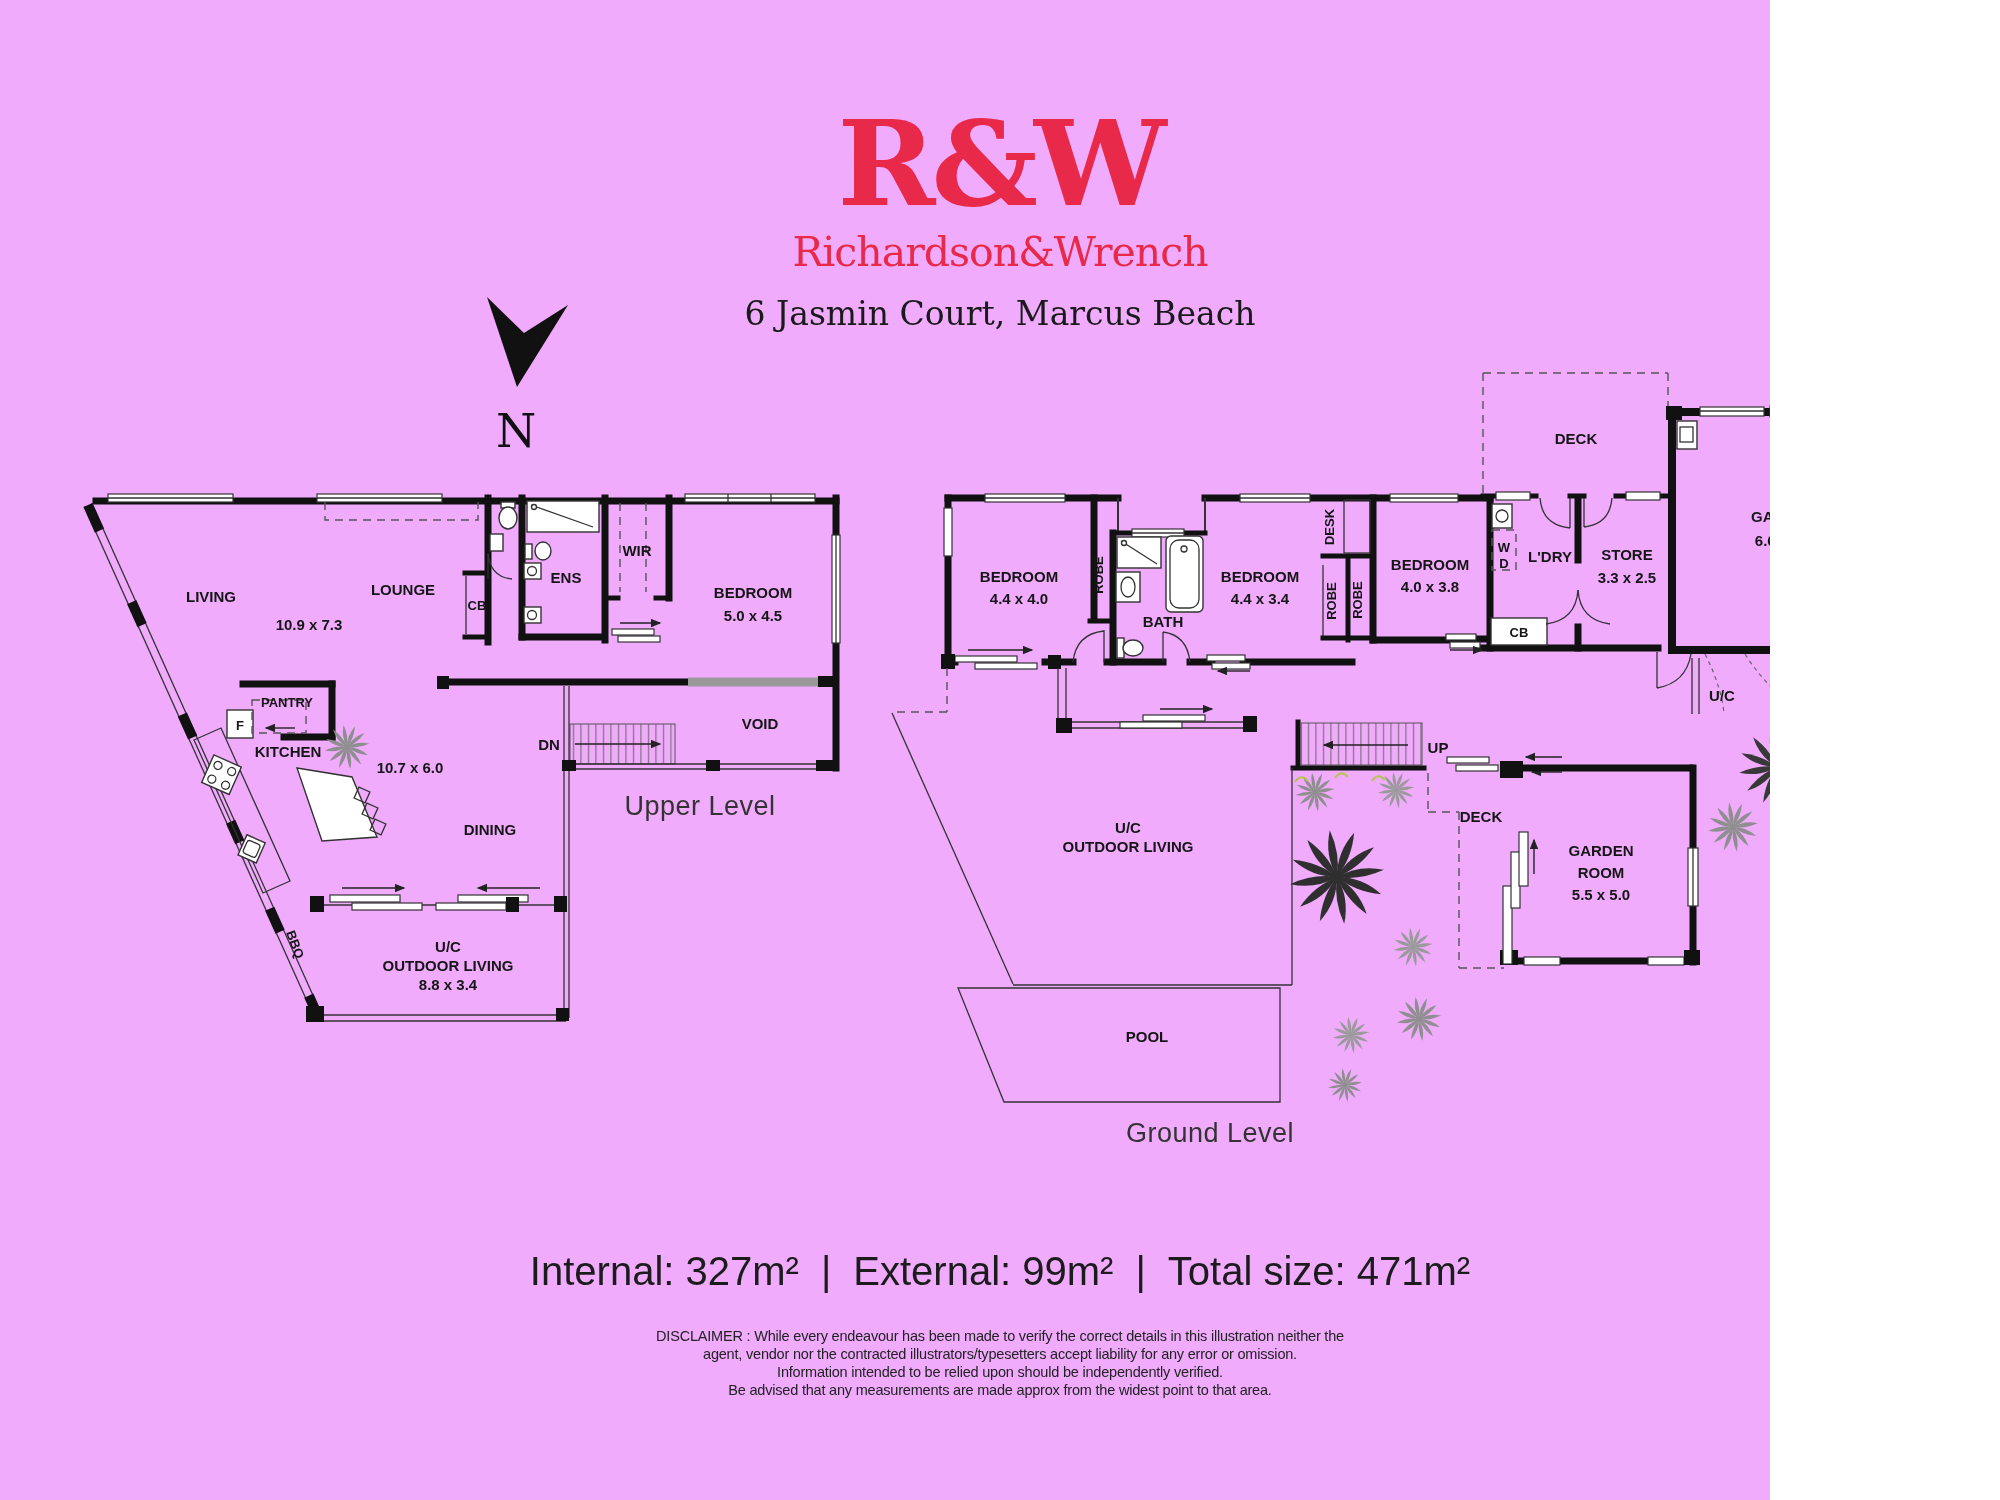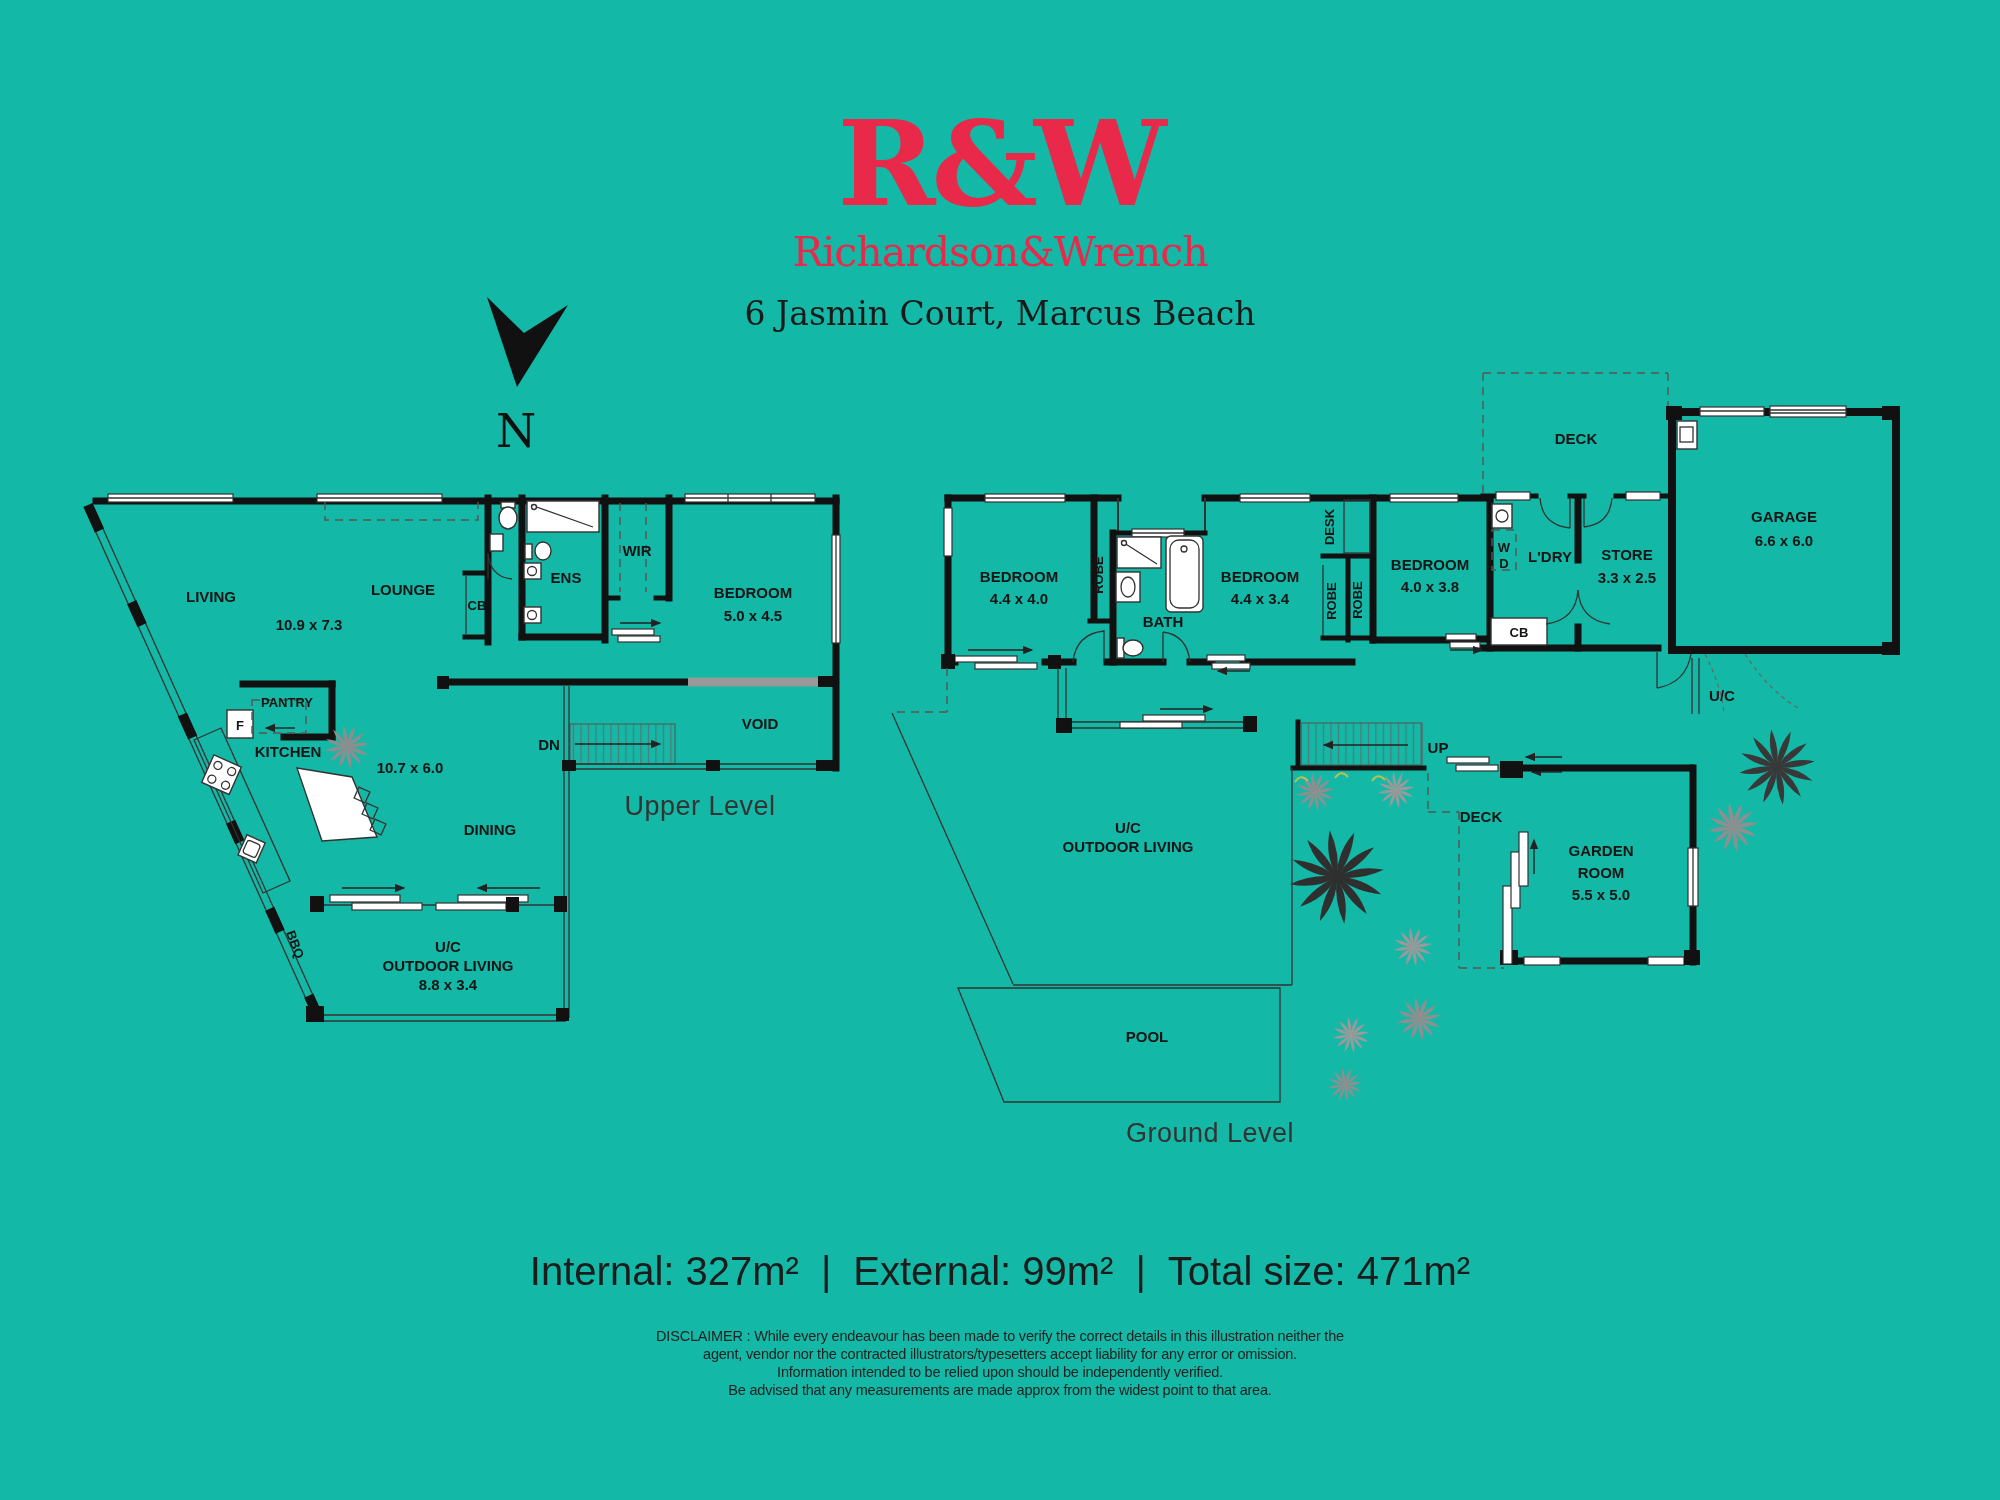--- a/index.html
+++ b/index.html
@@ -1,16 +1,16 @@
 <!DOCTYPE html>
 <html><head>
 <meta charset="utf-8">
 <style>
   html,body{margin:0;padding:0;background:#fff;}
-  #page{position:relative;width:2000px;height:1500px;background:#14b8a6;overflow:hidden;
+  #page{position:relative;width:1770px;height:1500px;background:#f0abfc;overflow:hidden;
         font-family:"Liberation Sans",sans-serif;}
   svg{position:absolute;left:0;top:0;}
   .wall{stroke:#111;stroke-width:7;fill:none;stroke-linecap:square}
   .wall8{stroke:#111;stroke-width:8;fill:none;stroke-linecap:square}
   .wall5{stroke:#111;stroke-width:5;fill:none;stroke-linecap:square}
   .wall9{stroke:#111;stroke-width:10;fill:none;stroke-linecap:butt}
   .thin{stroke:#333;stroke-width:1.3;fill:none}
   .thin2{stroke:#333;stroke-width:2;fill:none}
   .dash{stroke:#555;stroke-width:1.4;fill:none;stroke-dasharray:8 6}
   .dashfine{stroke:#666;stroke-width:1.2;fill:none;stroke-dasharray:4 4}

